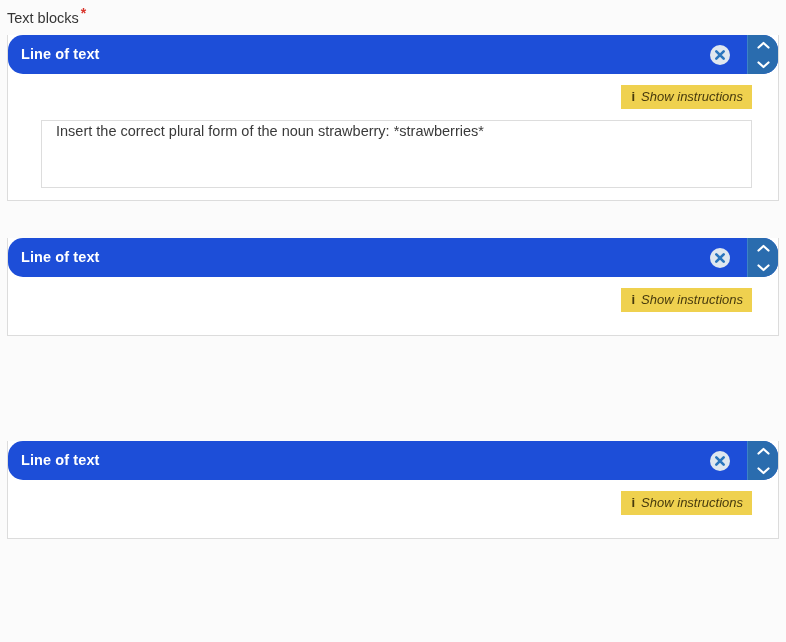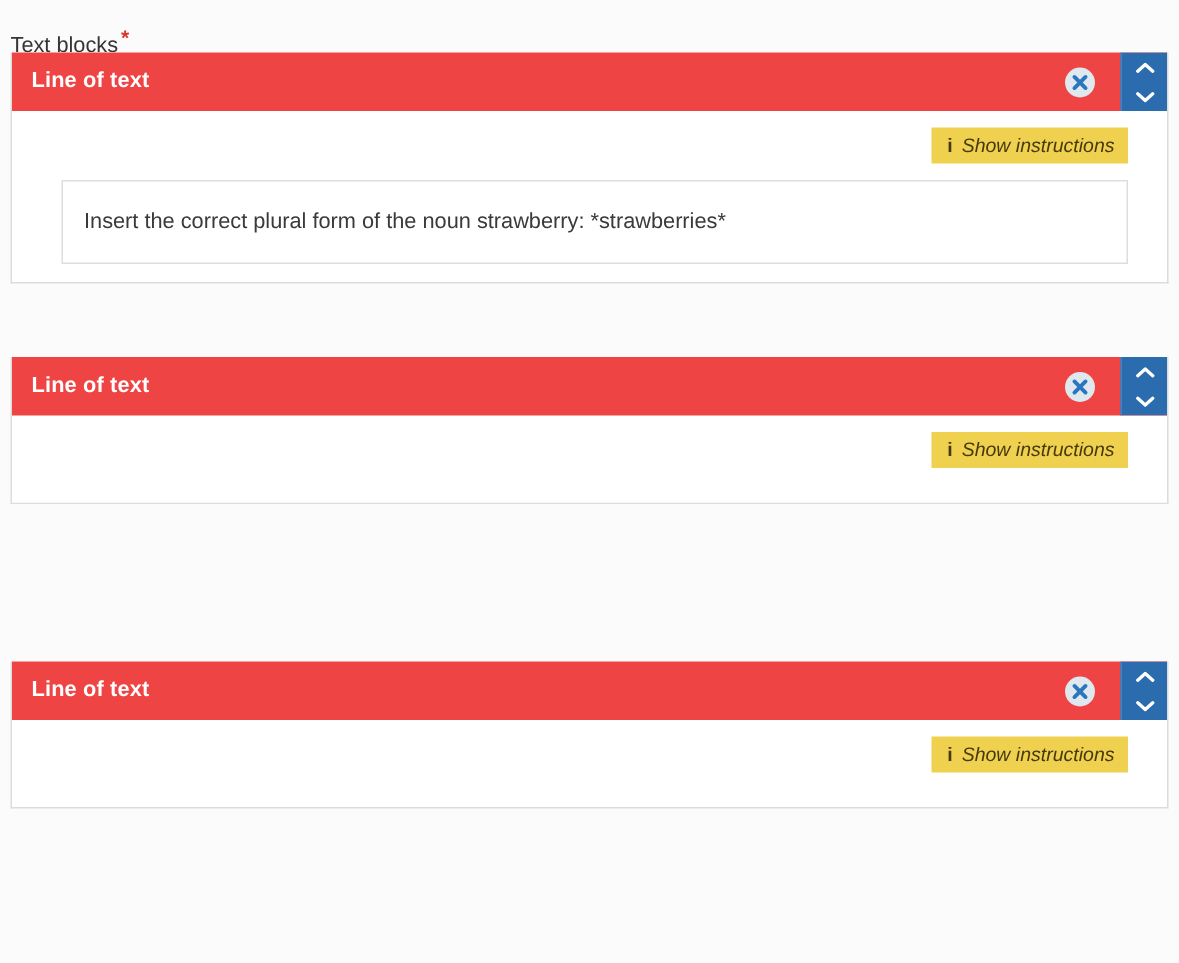--- a/index.html
+++ b/index.html
@@ -18,21 +18,21 @@
     width: 786px;
     height: 642px;
     background: #fbfbfb;
     overflow: hidden;
   }
 
   
   .field-label {
     position: absolute;
     left: 7px;
-    top: 17px;
+    top: 5px;
     font-size: 14.5px;
     color: #353535;
     line-height: 18px;
     white-space: nowrap;
     text-align: center;
   }
   .req-star {
     color: #d9352c;
     font-size: 14px;
     font-weight: bold;
@@ -49,24 +49,25 @@
     left: 7px;
     width: 772px;
     background: #ffffff;
     border: 1px solid #dcdcdc;
     border-top: none;
   }
 
   .panel-header {
     position: relative;
     height: 39px;
-    background: #ef4444;
+    background: #1d4ed8;
     display: flex;
     align-items: flex-start;
     overflow: hidden;
+    border-radius: 15px;
   }
 
   .panel-title {
     font-size: 14.5px;
     font-weight: bold;
     color: #ffffff;
     padding-left: 13px;
     letter-spacing: 0.1px;
     line-height: 39px;
     flex: 1 1 auto;
@@ -139,24 +140,23 @@
     font-weight: bold;
     font-style: normal;
     font-size: 13px;
     color: #46390d;
     padding-left: 2px;
   }
 
   .text-field {
     border: 1px solid #dddddd;
     background: #ffffff;
-    height: 56px;
+    height: 68px;
     margin: 0 15px 0 22px;
     display: flex;
-    align-items: center;
     padding: 0 14px;
     overflow: hidden;
   }
   .text-field-value {
     font-size: 14.5px;
     color: #3a3a3a;
     line-height: 20px;
     white-space: nowrap;
     overflow: hidden;
     text-overflow: ellipsis;

